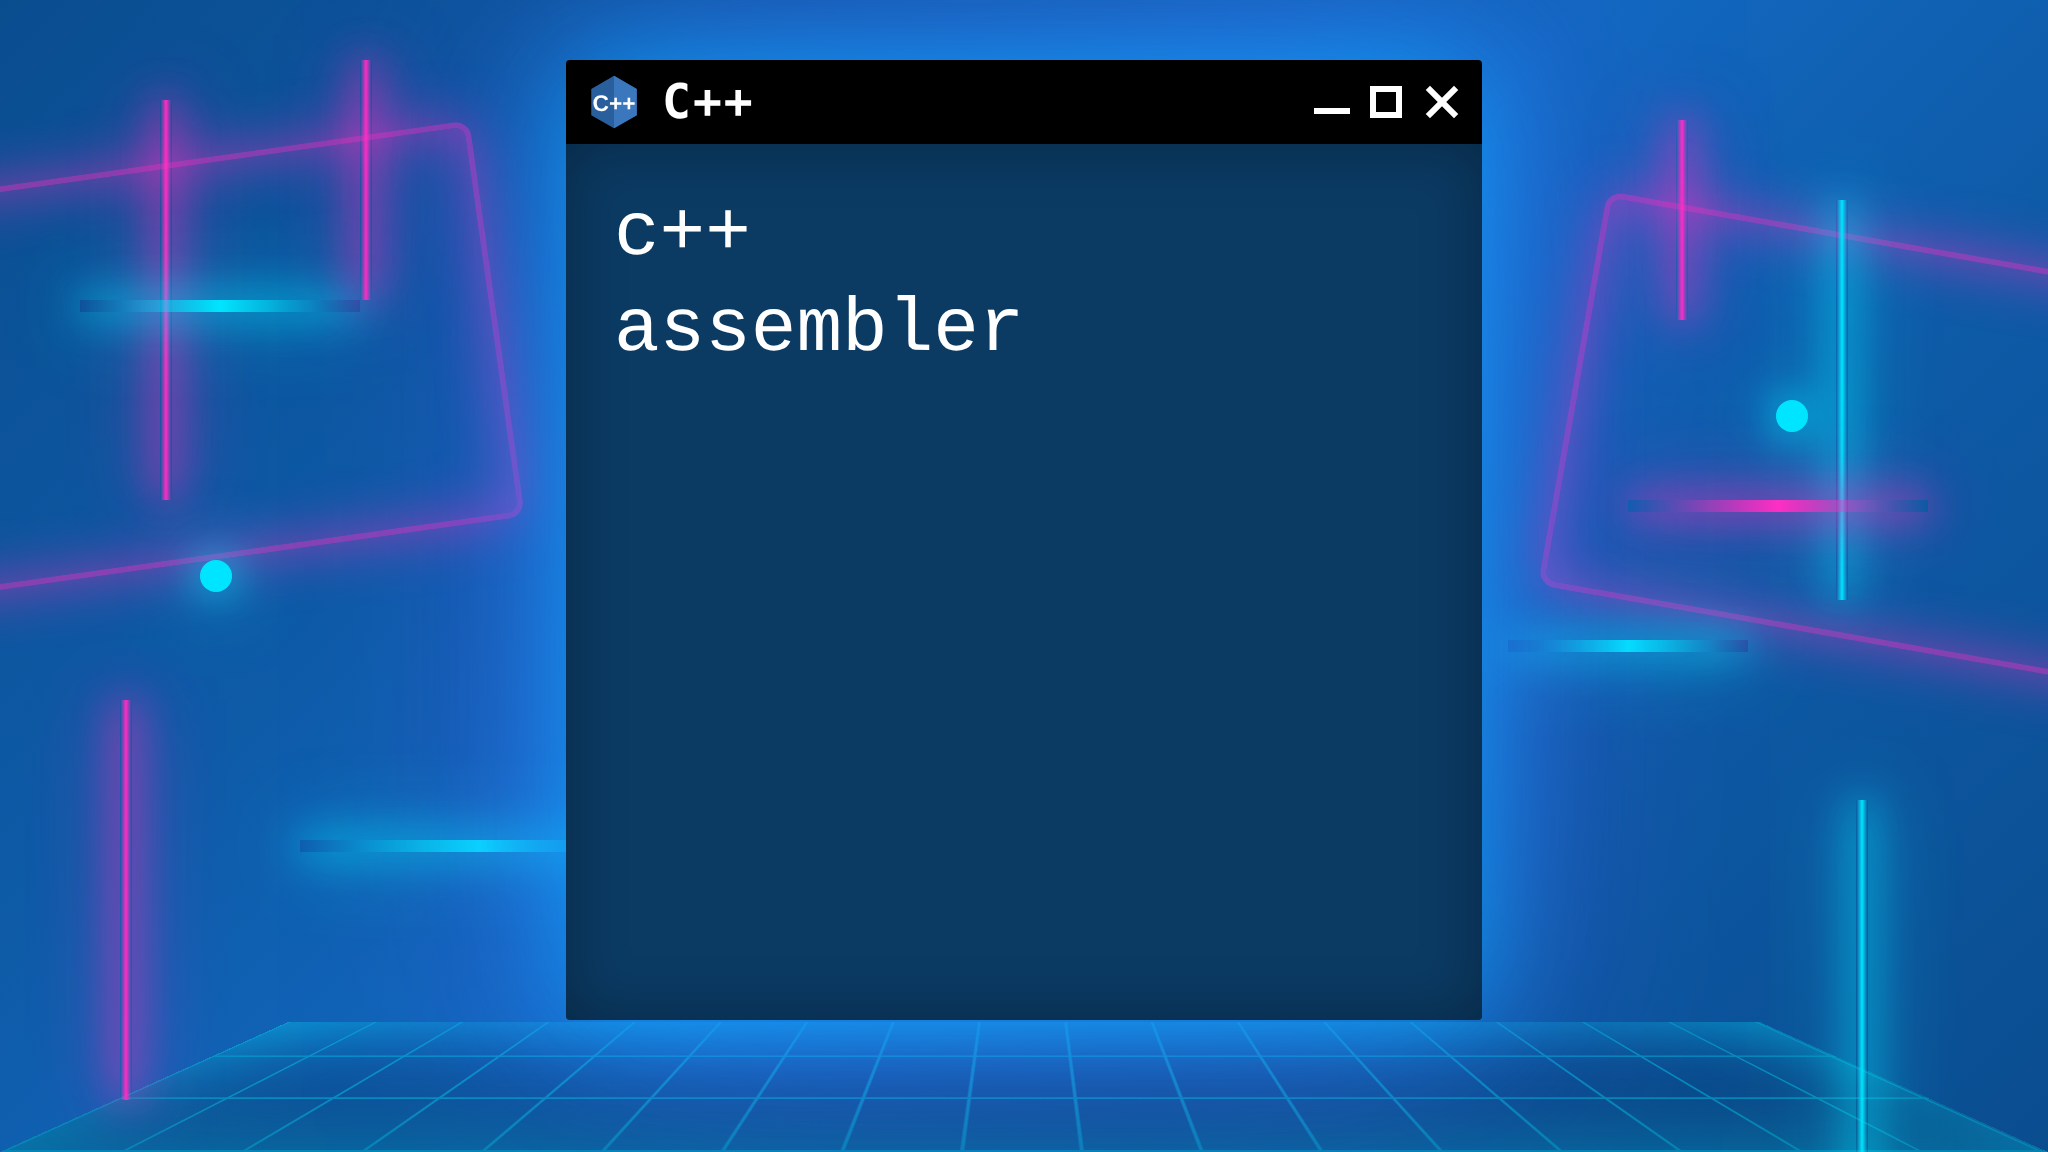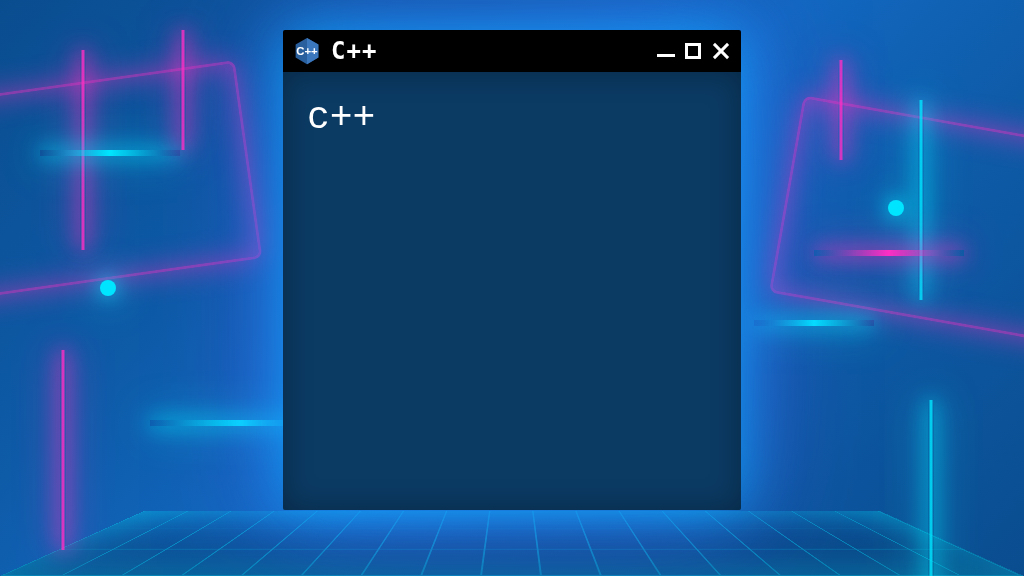--- a/index.html
+++ b/index.html
@@ -232,14 +232,15 @@
     </div>
     <div class="title-text">C++</div>
     <div class="window-controls">
       <div class="ctrl ctrl-min"></div>
       <div class="ctrl ctrl-max"></div>
       <div class="ctrl ctrl-close"></div>
     </div>
   </div>
   <div class="terminal-body">
     <div class="terminal-line">c++</div>
+    <div class="terminal-line">assembler</div>
   </div>
 </div>
 
 </body></html>

